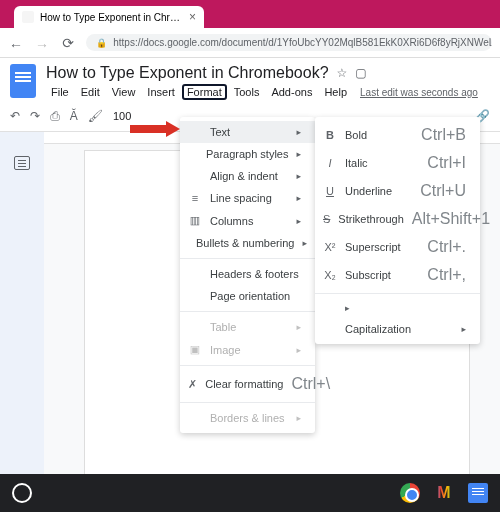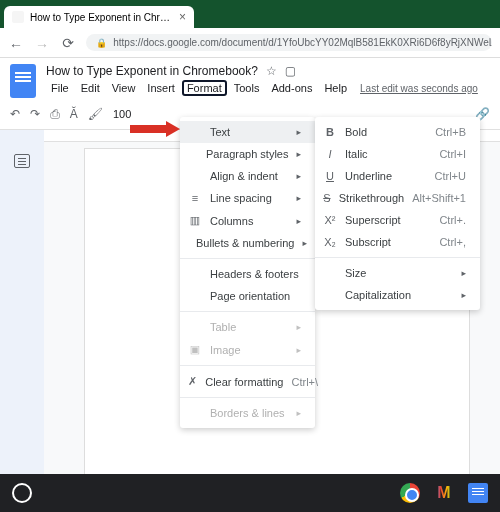--- a/index.html
+++ b/index.html
@@ -1,35 +1,35 @@
 <!DOCTYPE html>
 <html><head>
 <meta charset="utf-8">
 <style>
   * { box-sizing: border-box; margin: 0; padding: 0; font-family: Arial, sans-serif; }
   body { width: 500px; height: 512px; background: #fff; overflow: hidden; position: relative; }
   
   .browser-chrome { background: #dee1e6; }
-  .tab-bar { display: flex; align-items: flex-end; height: 28px; padding-left: 4px; background: #14532d; }
+  .tab-bar { display: flex; align-items: flex-end; height: 28px; padding-left: 14px; background: #be185d; }
   .tab { background: #fff; border-radius: 6px 6px 0 0; padding: 4px 8px; display: flex; align-items: center; gap: 6px; font-size: 10px; width: 190px; }
   .tab-favicon { width: 12px; height: 12px; background: #f5f5f5; border-radius: 2px; }
   .tab-title { flex: 1; overflow: hidden; white-space: nowrap; text-overflow: ellipsis; }
   .tab-close { font-size: 12px; color: #666; }
   
   .nav-bar { display: flex; align-items: center; padding: 4px 8px; gap: 10px; background: #fff; border-bottom: 1px solid #ddd; height: 30px;}
   .nav-icon { color: #5f6368; font-size: 14px; display:flex; align-items:center; justify-content:center; width:16px;}
   .url-bar { flex: 1; background: #f1f3f4; border-radius: 12px; padding: 3px 10px; font-size: 10px; color: #5f6368; display: flex; align-items: center; gap: 6px; overflow:hidden; white-space: nowrap;}
   .url-bar .lock { font-size: 9px; }
   
   .docs-header { display: flex; align-items: flex-start; padding: 6px 10px 0 10px; gap: 10px; background:#fff;}
   .docs-logo { width: 26px; height: 34px; background: #4285f4; border-radius: 3px; position: relative; }
   .docs-logo::after { content:""; position:absolute; left:5px; top:8px; right:5px; height:2px; background:#fff; box-shadow: 0 4px 0 #fff, 0 8px 0 #fff; }
   .docs-title-area { flex: 1; }
   .docs-title-row { display: flex; align-items: center; gap: 8px; }
-  .docs-title { font-size: 12px; color: #202124; }
+  .docs-title { font-size: 16px; color: #202124; }
   .star { color: #5f6368; font-size: 12px; }
   .cloud { color: #5f6368; font-size: 12px; }
   .menu-bar { display: flex; gap: 2px; font-size: 11px; color: #202124; margin-top: 2px; align-items: center;}
   .menu-item { padding: 2px 5px; border-radius: 3px; }
   .menu-item.highlighted { border: 2px solid #0f172a; padding: 0px 3px; }
   .last-edit { font-size: 10px; color: #5f6368; text-decoration: underline; margin-left: 6px;}
   
   .toolbar { display: flex; align-items: center; padding: 4px 10px; gap: 10px; border-bottom: 1px solid #e0e0e0; background:#fff; height:32px;}
   .tool-icon { color: #5f6368; font-size: 12px; }
   .zoom { font-size: 11px; color: #202124; }
@@ -47,21 +47,21 @@
   .arrow-head { position: absolute; right: 0; top: 0; width: 0; height: 0; border-left: 14px solid #d93025; border-top: 8px solid transparent; border-bottom: 8px solid transparent; }
   
   .dropdown { position: absolute; background: #fff; box-shadow: 0 2px 6px rgba(0,0,0,0.2); border-radius: 3px; font-size: 11px; color: #3c4043; z-index: 10; }
   .format-menu { left: 180px; top: 117px; width: 135px; padding: 4px 0;}
   .text-submenu { left: 315px; top: 117px; width: 165px; padding: 4px 0;}
   .dd-item { display: flex; align-items: center; padding: 5px 14px 5px 8px; gap: 8px; white-space: nowrap;}
   .dd-item.hover { background: #eef0f2; }
   .dd-icon { width: 14px; display: inline-flex; justify-content: center; font-size: 11px; color: #5f6368;}
   .dd-label { flex: 1; }
   .dd-arrow { font-size: 9px; color: #5f6368; }
-  .dd-shortcut { font-size: 11px; color: #80868b; }
+  .dd-shortcut { font-size: 16px; color: #80868b; }
   .dd-sep { height: 1px; background: #e8eaed; margin: 4px 0; }
   .dd-item.disabled { color: #b0b0b0; }
   .dd-item.disabled .dd-icon, .dd-item.disabled .dd-arrow { color: #c0c0c0; }
   
   .u { text-decoration: underline; }
   .s { text-decoration: line-through; }
   
   .taskbar { position: absolute; bottom: 0; left: 0; right: 0; height: 38px; background: #202124; display: flex; align-items: center; padding: 0 12px; gap: 14px;}
   .tb-circle { width: 20px; height: 20px; border: 2px solid #fff; border-radius: 50%; }
   .tb-spacer { flex: 1; }
@@ -241,21 +241,20 @@
       <span class="dd-shortcut">Ctrl+.</span>
   </div>
   <div class="dd-item">
     <span class="dd-icon">X₂</span>
       <span class="dd-label">Subscript</span>
       <span class="dd-shortcut">Ctrl+,</span>
   </div>
   <div class="dd-sep"></div>
   <div class="dd-item">
     <span class="dd-icon"></span>
-      <span class="dd-label">Size</span>
       <span class="dd-arrow">▸</span>
   </div>
   <div class="dd-item">
     <span class="dd-icon"></span>
       <span class="dd-label">Capitalization</span>
       <span class="dd-arrow">▸</span>
   </div>
 </div>
 
 <div class="taskbar">

